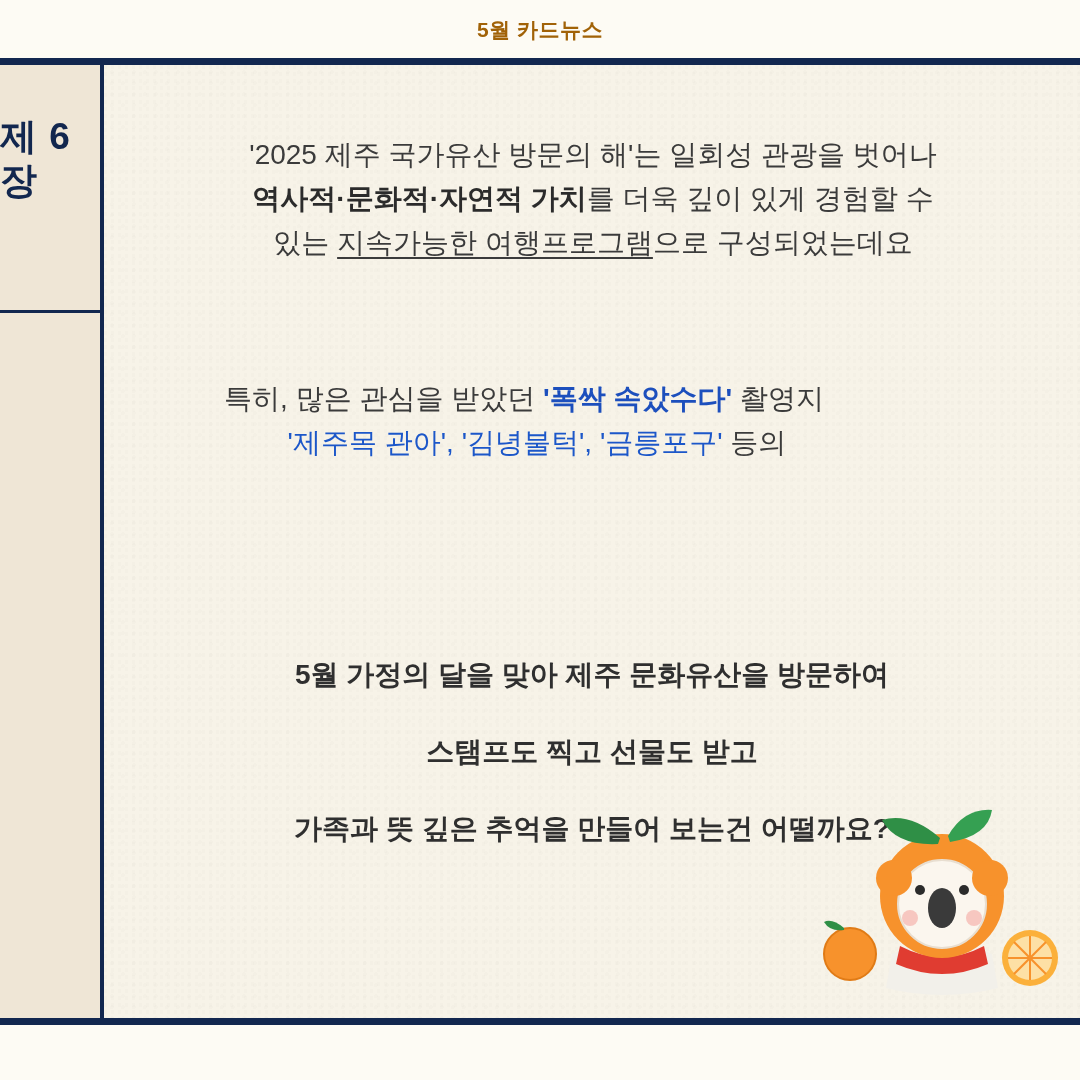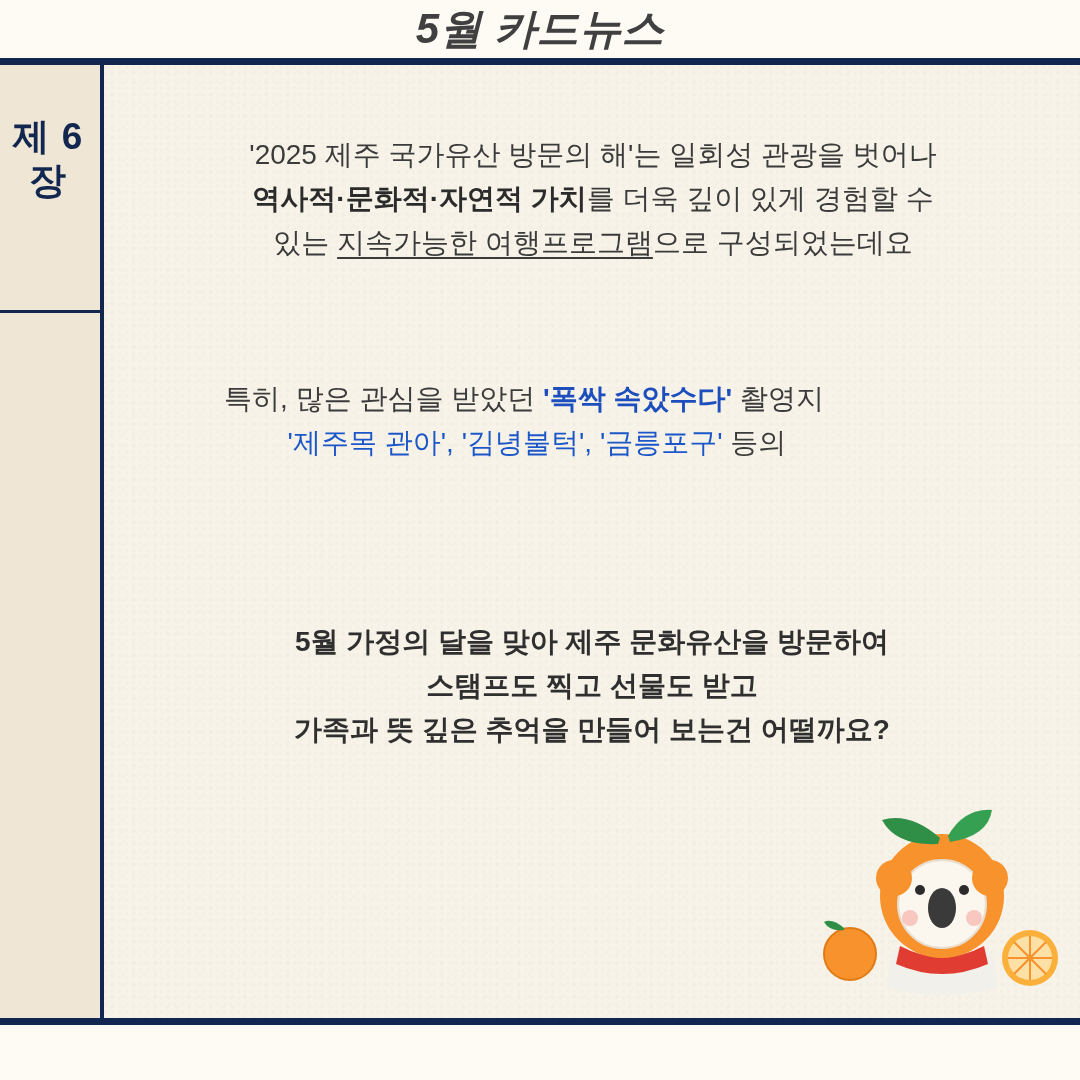--- a/index.html
+++ b/index.html
@@ -27,27 +27,26 @@
     position: absolute;
     left: 0; top: 0;
     width: 1080px;
     height: 58px;
     background: #fdfbf4;
     display: flex;
     align-items: center;
     justify-content: center;
   }
   #header-title {
-    font-size: 42px;
-    font-weight: bold;
-    color: #404040;
+    font-size: 21px;
+    font-weight: bold;
+    color: #a16207;
     letter-spacing: 0.5px;
     line-height: 1;
     white-space: nowrap;
-    font-style: italic;
   }
   .hrule {
     position: absolute;
     left: 0;
     width: 1080px;
     background: #12274f;
   }
   #rule-top { top: 58px; height: 7px; }
   #rule-bottom { top: 1018px; height: 7px; }
   #footer-band {
@@ -68,21 +67,21 @@
   #sidebar-divider {
     position: absolute;
     left: 0; top: 245px;
     width: 100px; height: 3px;
     background: #12274f;
   }
   #chapter-label {
     position: absolute;
     left: 0; top: 50px;
     width: 96px;
-    text-align: center;
+    text-align: left;
     font-size: 37px;
     font-weight: bold;
     color: #12274f;
     line-height: 1.18;
     letter-spacing: 1px;
   }
   #brand-wrap {
     position: absolute;
     left: 0;
     top: 690px;
@@ -136,20 +135,21 @@
     color: #1c4fbd;
     font-weight: bold;
   }
   .blue-plain {
     color: #1c57c9;
     margin-left: 26px;
   }
   .dark-bold {
     font-weight: bold;
     color: #2f2f2f;
+    margin-top: 33px;
   }
 
   
   #mascot {
     position: absolute;
     right: 18px;
     bottom: 22px;
     width: 240px;
     height: 210px;
   }

